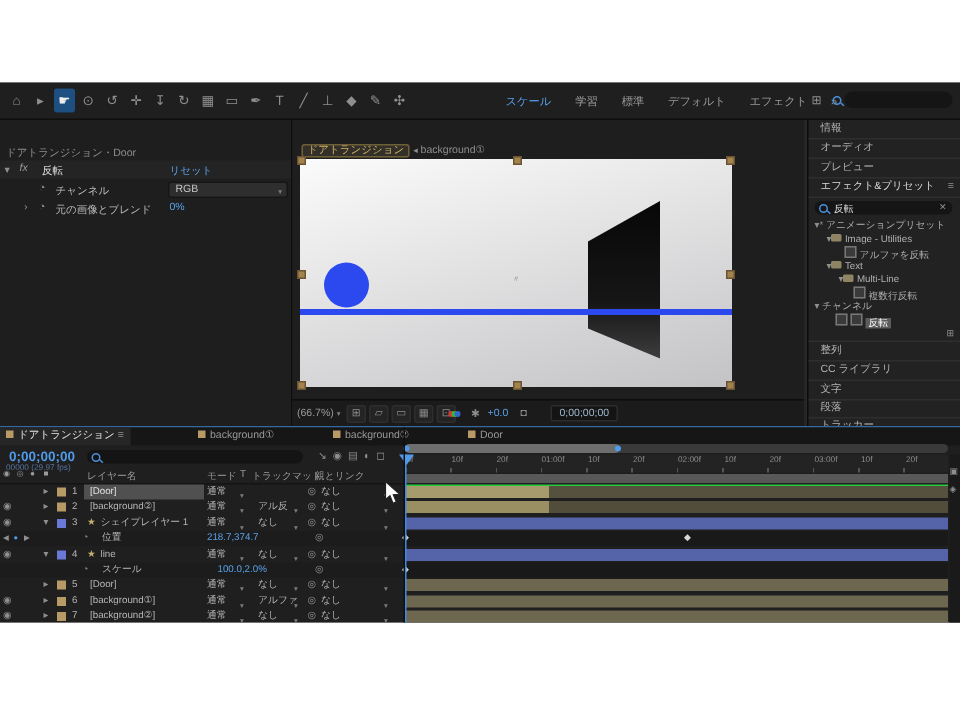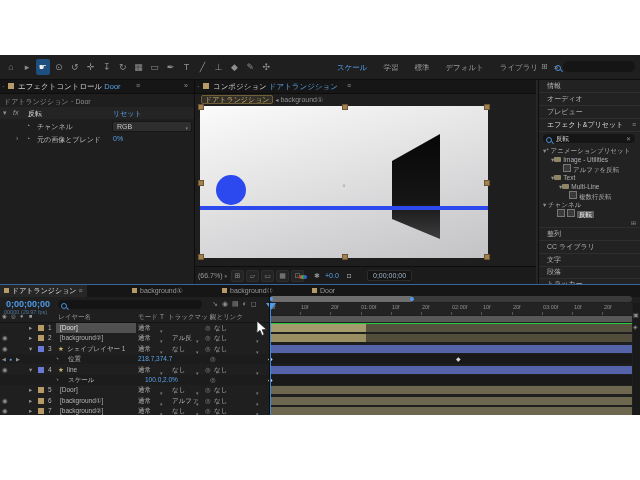--- a/index.html
+++ b/index.html
@@ -74,36 +74,29 @@
       <span class="tool">⊥</span>
       <span class="tool">◆</span>
       <span class="tool">✎</span>
       <span class="tool">✣</span>
     </div>
     <div class="a" style="left:337px;top:8px">
       <span class="ws-tab active">スケール</span>
       <span class="ws-tab">学習</span>
       <span class="ws-tab">標準</span>
       <span class="ws-tab">デフォルト</span>
-      <span class="ws-tab">ライブラリ</span>
+      <span class="ws-tab">エフェクト</span>
       <span class="ws-tab">»</span>
     </div>
     <span class="a dim" style="left:541px;top:7px;font-size:8px">⊞</span>
     <span class="a mag" style="left:555px;top:9px"></span>
     <div class="a topsearch"></div>
   </div>
 
   <div class="a ec">
-    <div class="a panel-tabbar">
-      <span class="a dim" style="left:2px;top:3px">·</span>
-      <span class="a" style="left:8px;top:3px;width:6px;height:6px;background:#b79a65"></span>
-      <span class="a tb-title" style="left:18px;top:2px"><span>エフェクトコントロール</span> <span class="blue">Door</span></span>
-      <span class="a dim" style="left:136px;top:2px">≡</span>
-      <span class="a dim" style="left:184px;top:2px">»</span>
-    </div>
     <div class="a dim" style="left:4px;top:17px">ドアトランジション・Door</div>
     <div class="a" style="left:0;top:27px;width:194px;height:12px;background:#242424">
       <span class="a dim" style="left:3px;top:2px">▾</span>
       <span class="a" style="left:13px;top:2px;color:#9a9a9a;font-style:italic">fx</span>
       <span class="a white" style="left:28px;top:2px">反転</span>
       <span class="a blue" style="left:113px;top:2px">リセット</span>
     </div>
     <div class="a" style="left:0;top:40px;width:194px;height:12px">
       <span class="a dim" style="left:26px;top:2px">◔</span>
       <span class="a" style="left:37px;top:2px">チャンネル</span>
@@ -111,26 +104,20 @@
     </div>
     <div class="a" style="left:0;top:53px;width:194px;height:12px">
       <span class="a dim" style="left:16px;top:2px">›</span>
       <span class="a dim" style="left:26px;top:2px">◔</span>
       <span class="a" style="left:37px;top:2px">元の画像とブレンド</span>
       <span class="a blue" style="left:113px;top:2px">0%</span>
     </div>
   </div>
 
   <div class="a comp">
-    <div class="a panel-tabbar">
-      <span class="a dim" style="left:2px;top:3px">·</span>
-      <span class="a" style="left:8px;top:3px;width:6px;height:6px;background:#b79a65"></span>
-      <span class="a tb-title" style="left:18px;top:2px"><span>コンポジション</span> <span class="blue">ドアトランジション</span></span>
-      <span class="a dim" style="left:152px;top:2px">≡</span>
-    </div>
     <div class="a" style="left:6px;top:15px;height:10px">
       <span class="crumb-pill">ドアトランジション</span>
       <span class="dim" style="font-size:6px">◂</span>
       <span class="dim">background①</span>
     </div>
 
     <div class="a canvas">
       <svg class="a" style="left:0;top:0" width="288" height="152">
         <defs>
             <linearGradient id="dg" x1="0" y1="0" x2="0" y2="1">

